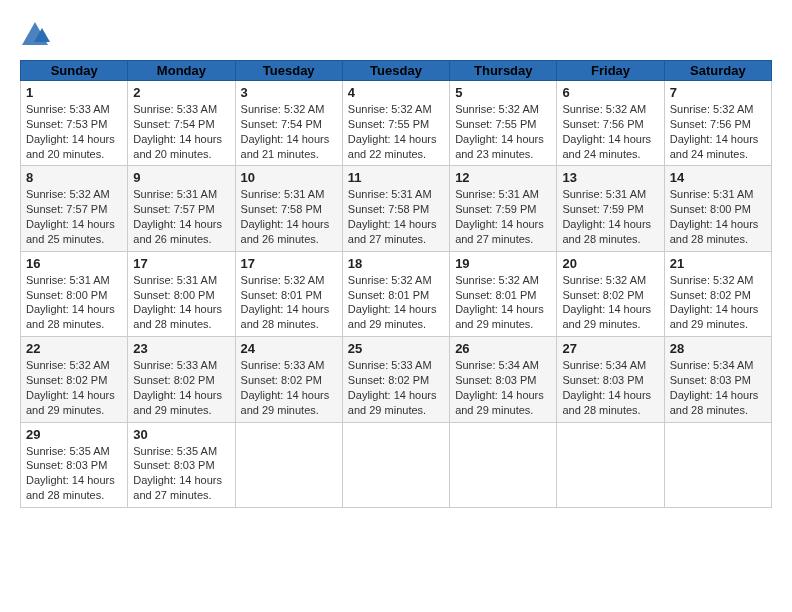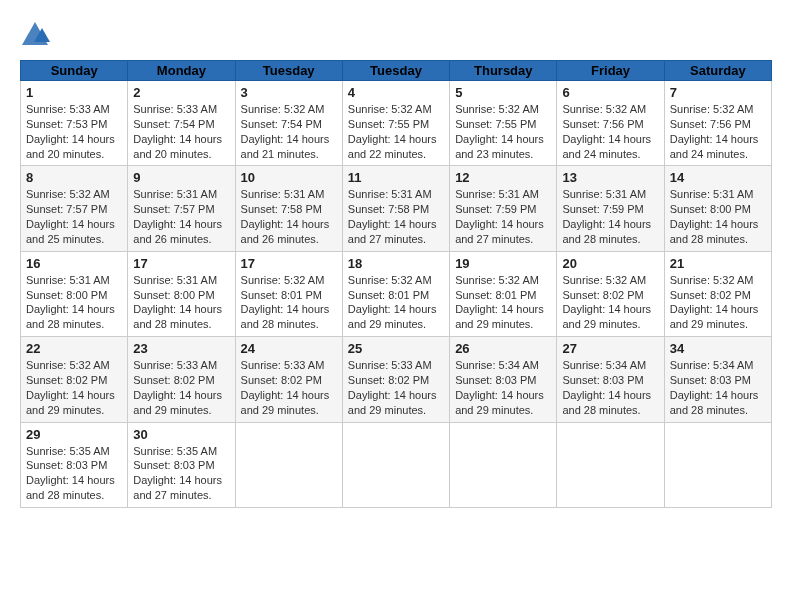--- a/index.html
+++ b/index.html
@@ -237,21 +237,21 @@
         </td>
         <td>
           <span class="day-num">26</span>
           <div class="day-info">Sunrise: 5:34 AM<br>Sunset: 8:03 PM<br>Daylight: 14 hours and 29 minutes.</div>
         </td>
         <td>
           <span class="day-num">27</span>
           <div class="day-info">Sunrise: 5:34 AM<br>Sunset: 8:03 PM<br>Daylight: 14 hours and 28 minutes.</div>
         </td>
         <td>
-          <span class="day-num">34</span>
+          <span class="day-num">28</span>
           <div class="day-info">Sunrise: 5:34 AM<br>Sunset: 8:03 PM<br>Daylight: 14 hours and 28 minutes.</div>
         </td>
       </tr>
       <tr class="last-row">
         <td>
           <span class="day-num">29</span>
           <div class="day-info">Sunrise: 5:35 AM<br>Sunset: 8:03 PM<br>Daylight: 14 hours and 28 minutes.</div>
         </td>
         <td>
           <span class="day-num">30</span>

